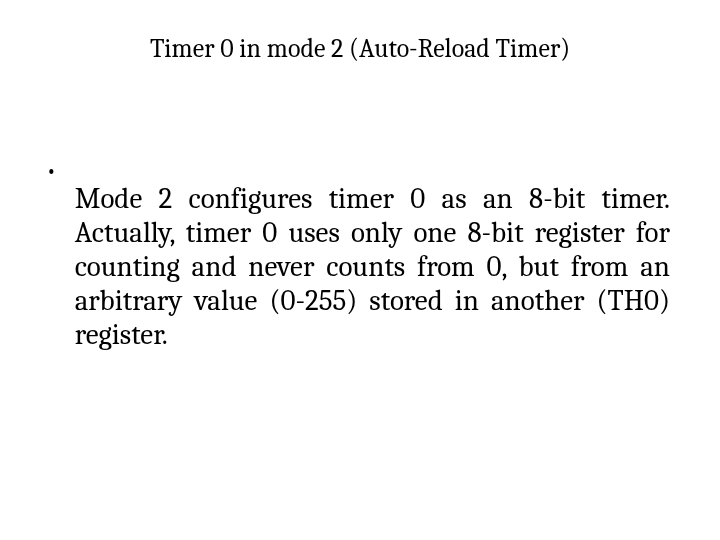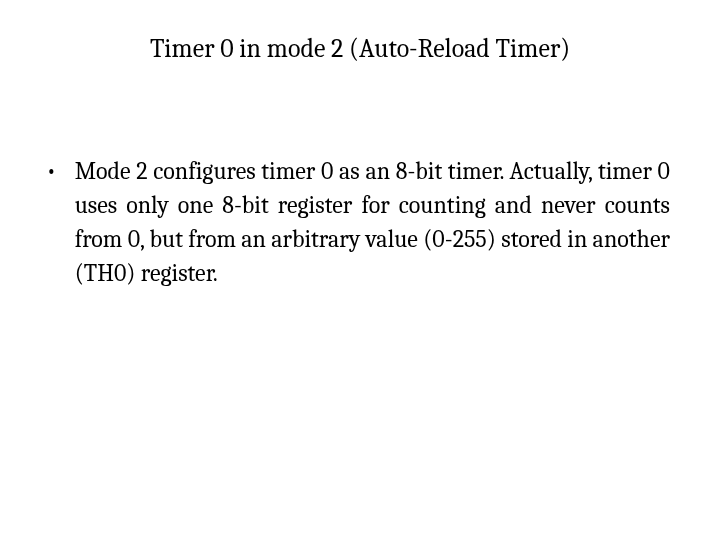--- a/index.html
+++ b/index.html
@@ -38,25 +38,26 @@
     display: flex;
     align-items: flex-start;
   }
   .bullet-marker {
     font-size: 24px;
     line-height: 34px;
     margin-right: 18px;
     margin-left: 2px;
   }
   .bullet-text {
-    font-size: 24px;
+    font-size: 29px;
     line-height: 34px;
     text-align: justify;
     text-justify: inter-word;
     hyphens: none;
+    margin-top: 28px;
   }
 </style>
 </head>
 <body>
 
 <div class="slide">
   <div class="title">Timer 0 in mode 2 (Auto-Reload Timer)</div>
 
   <div class="body">
     <div class="bullet">

